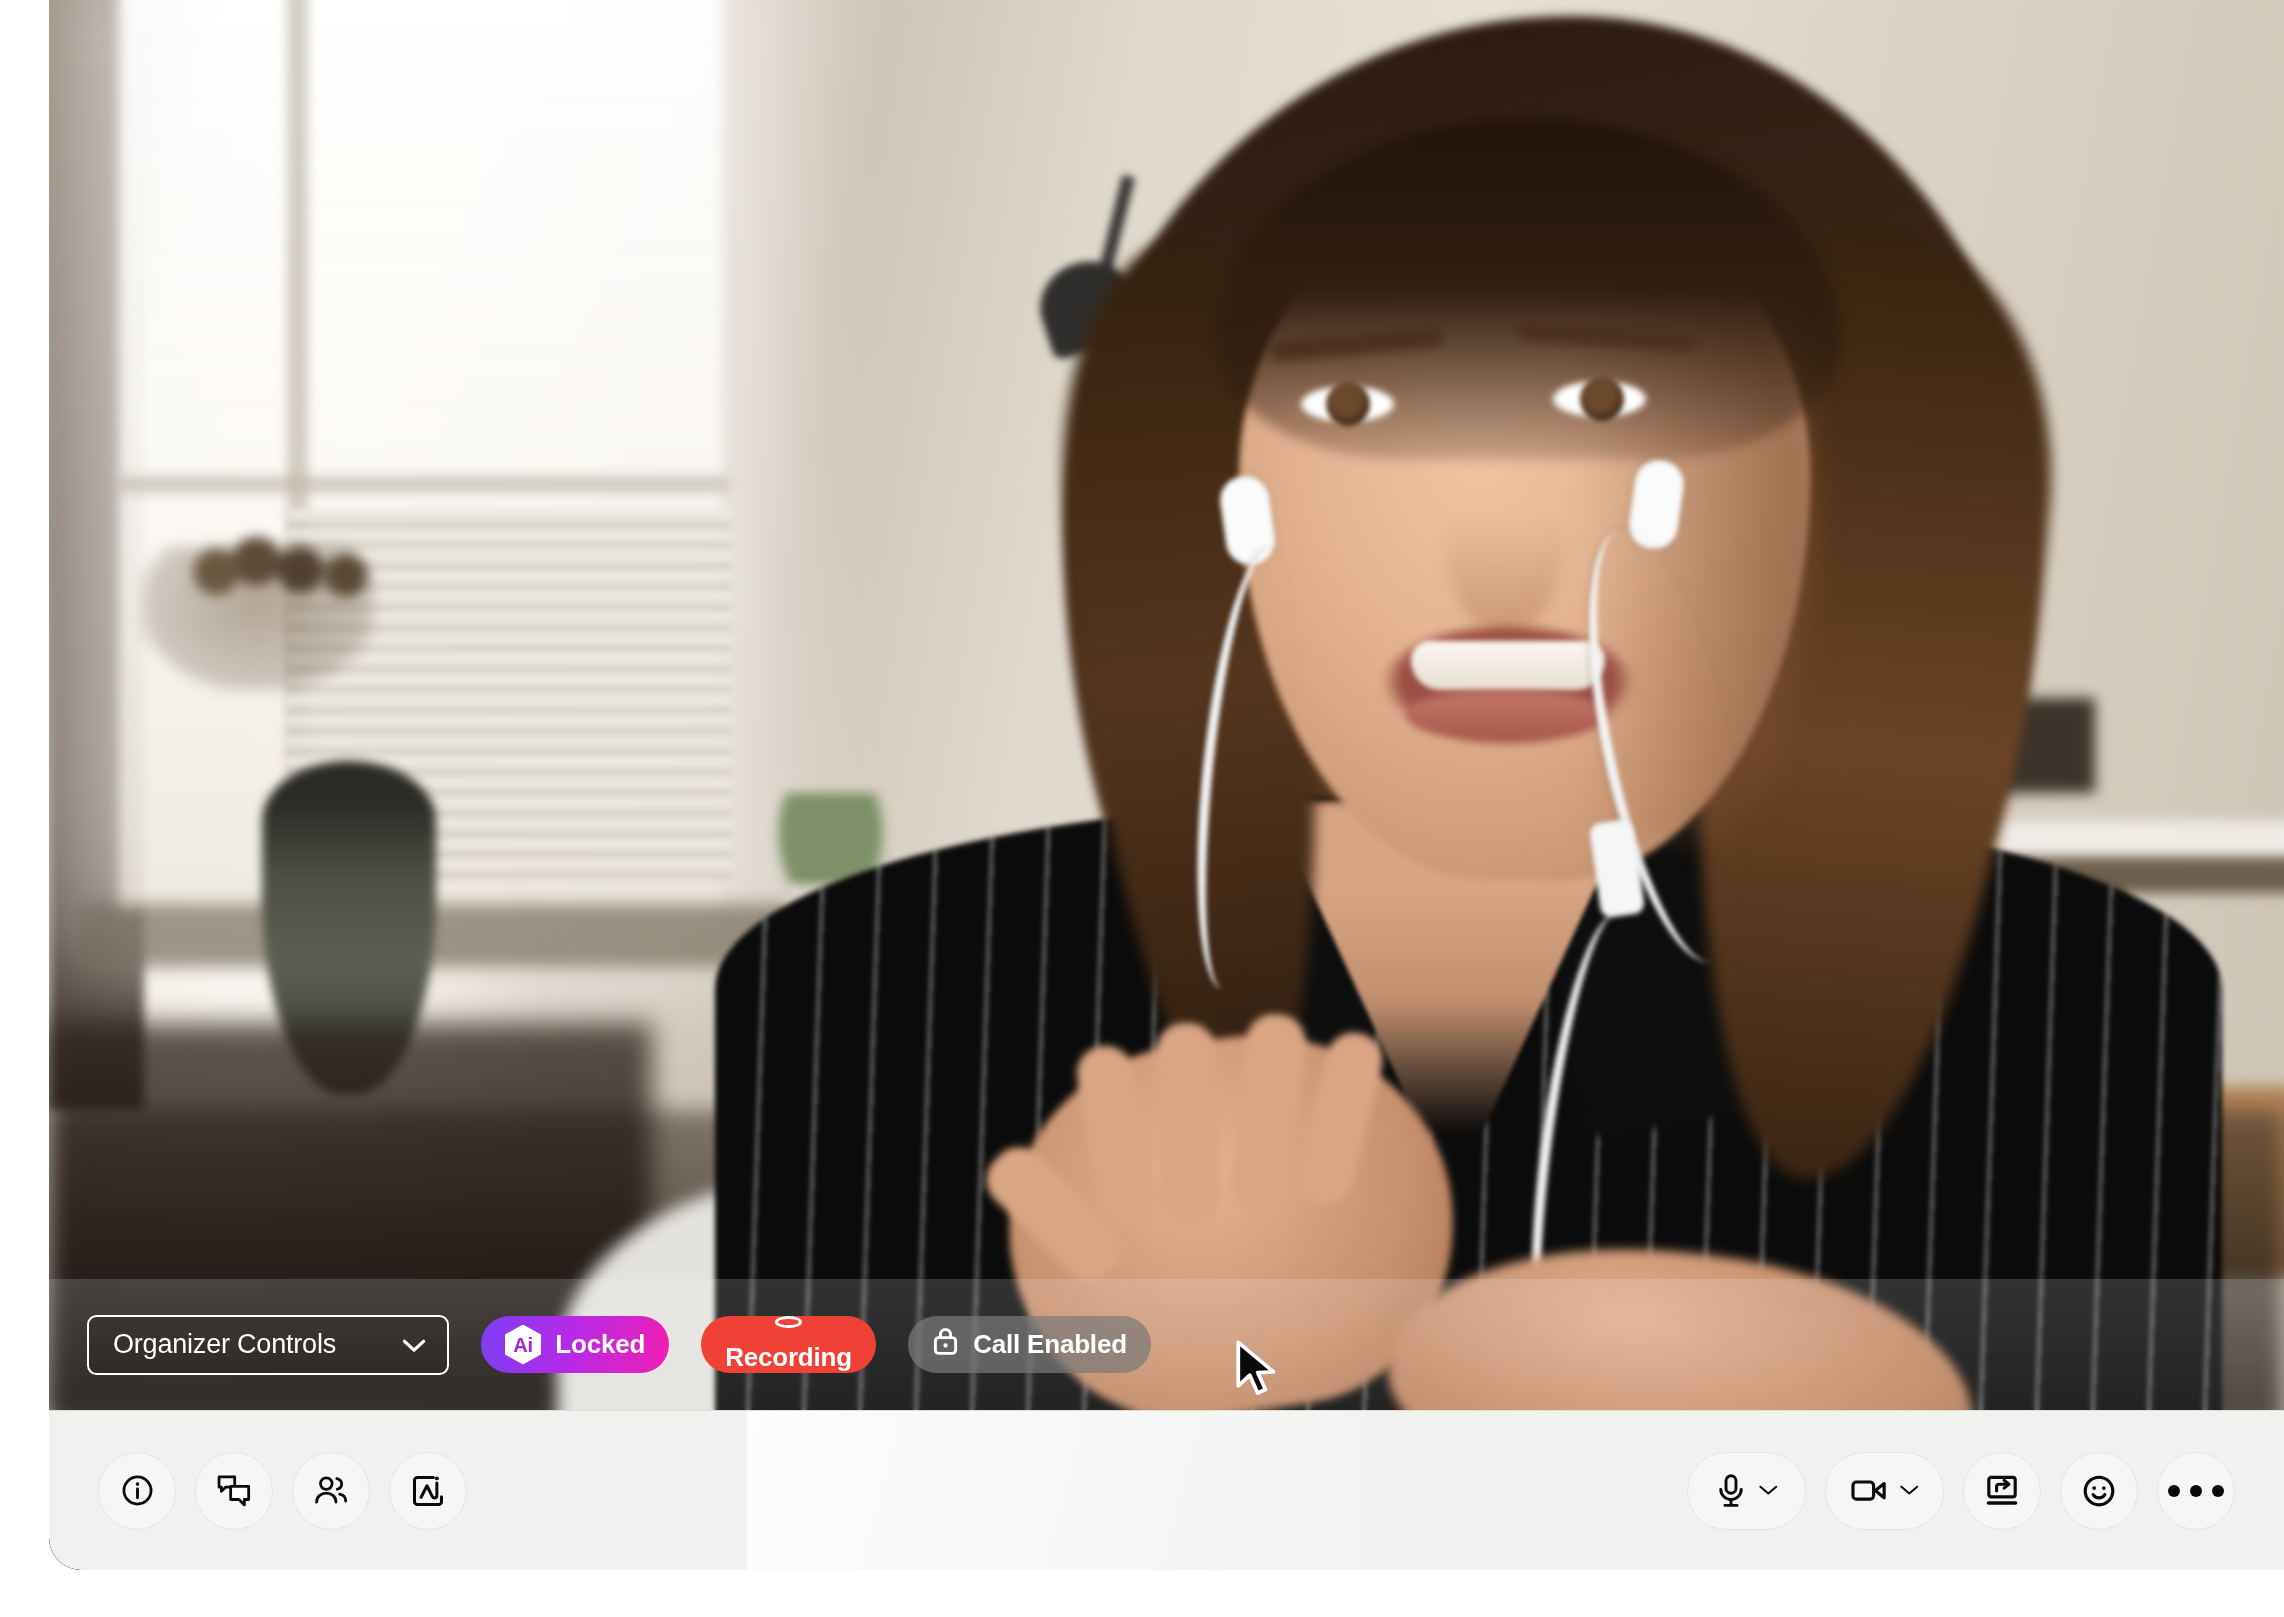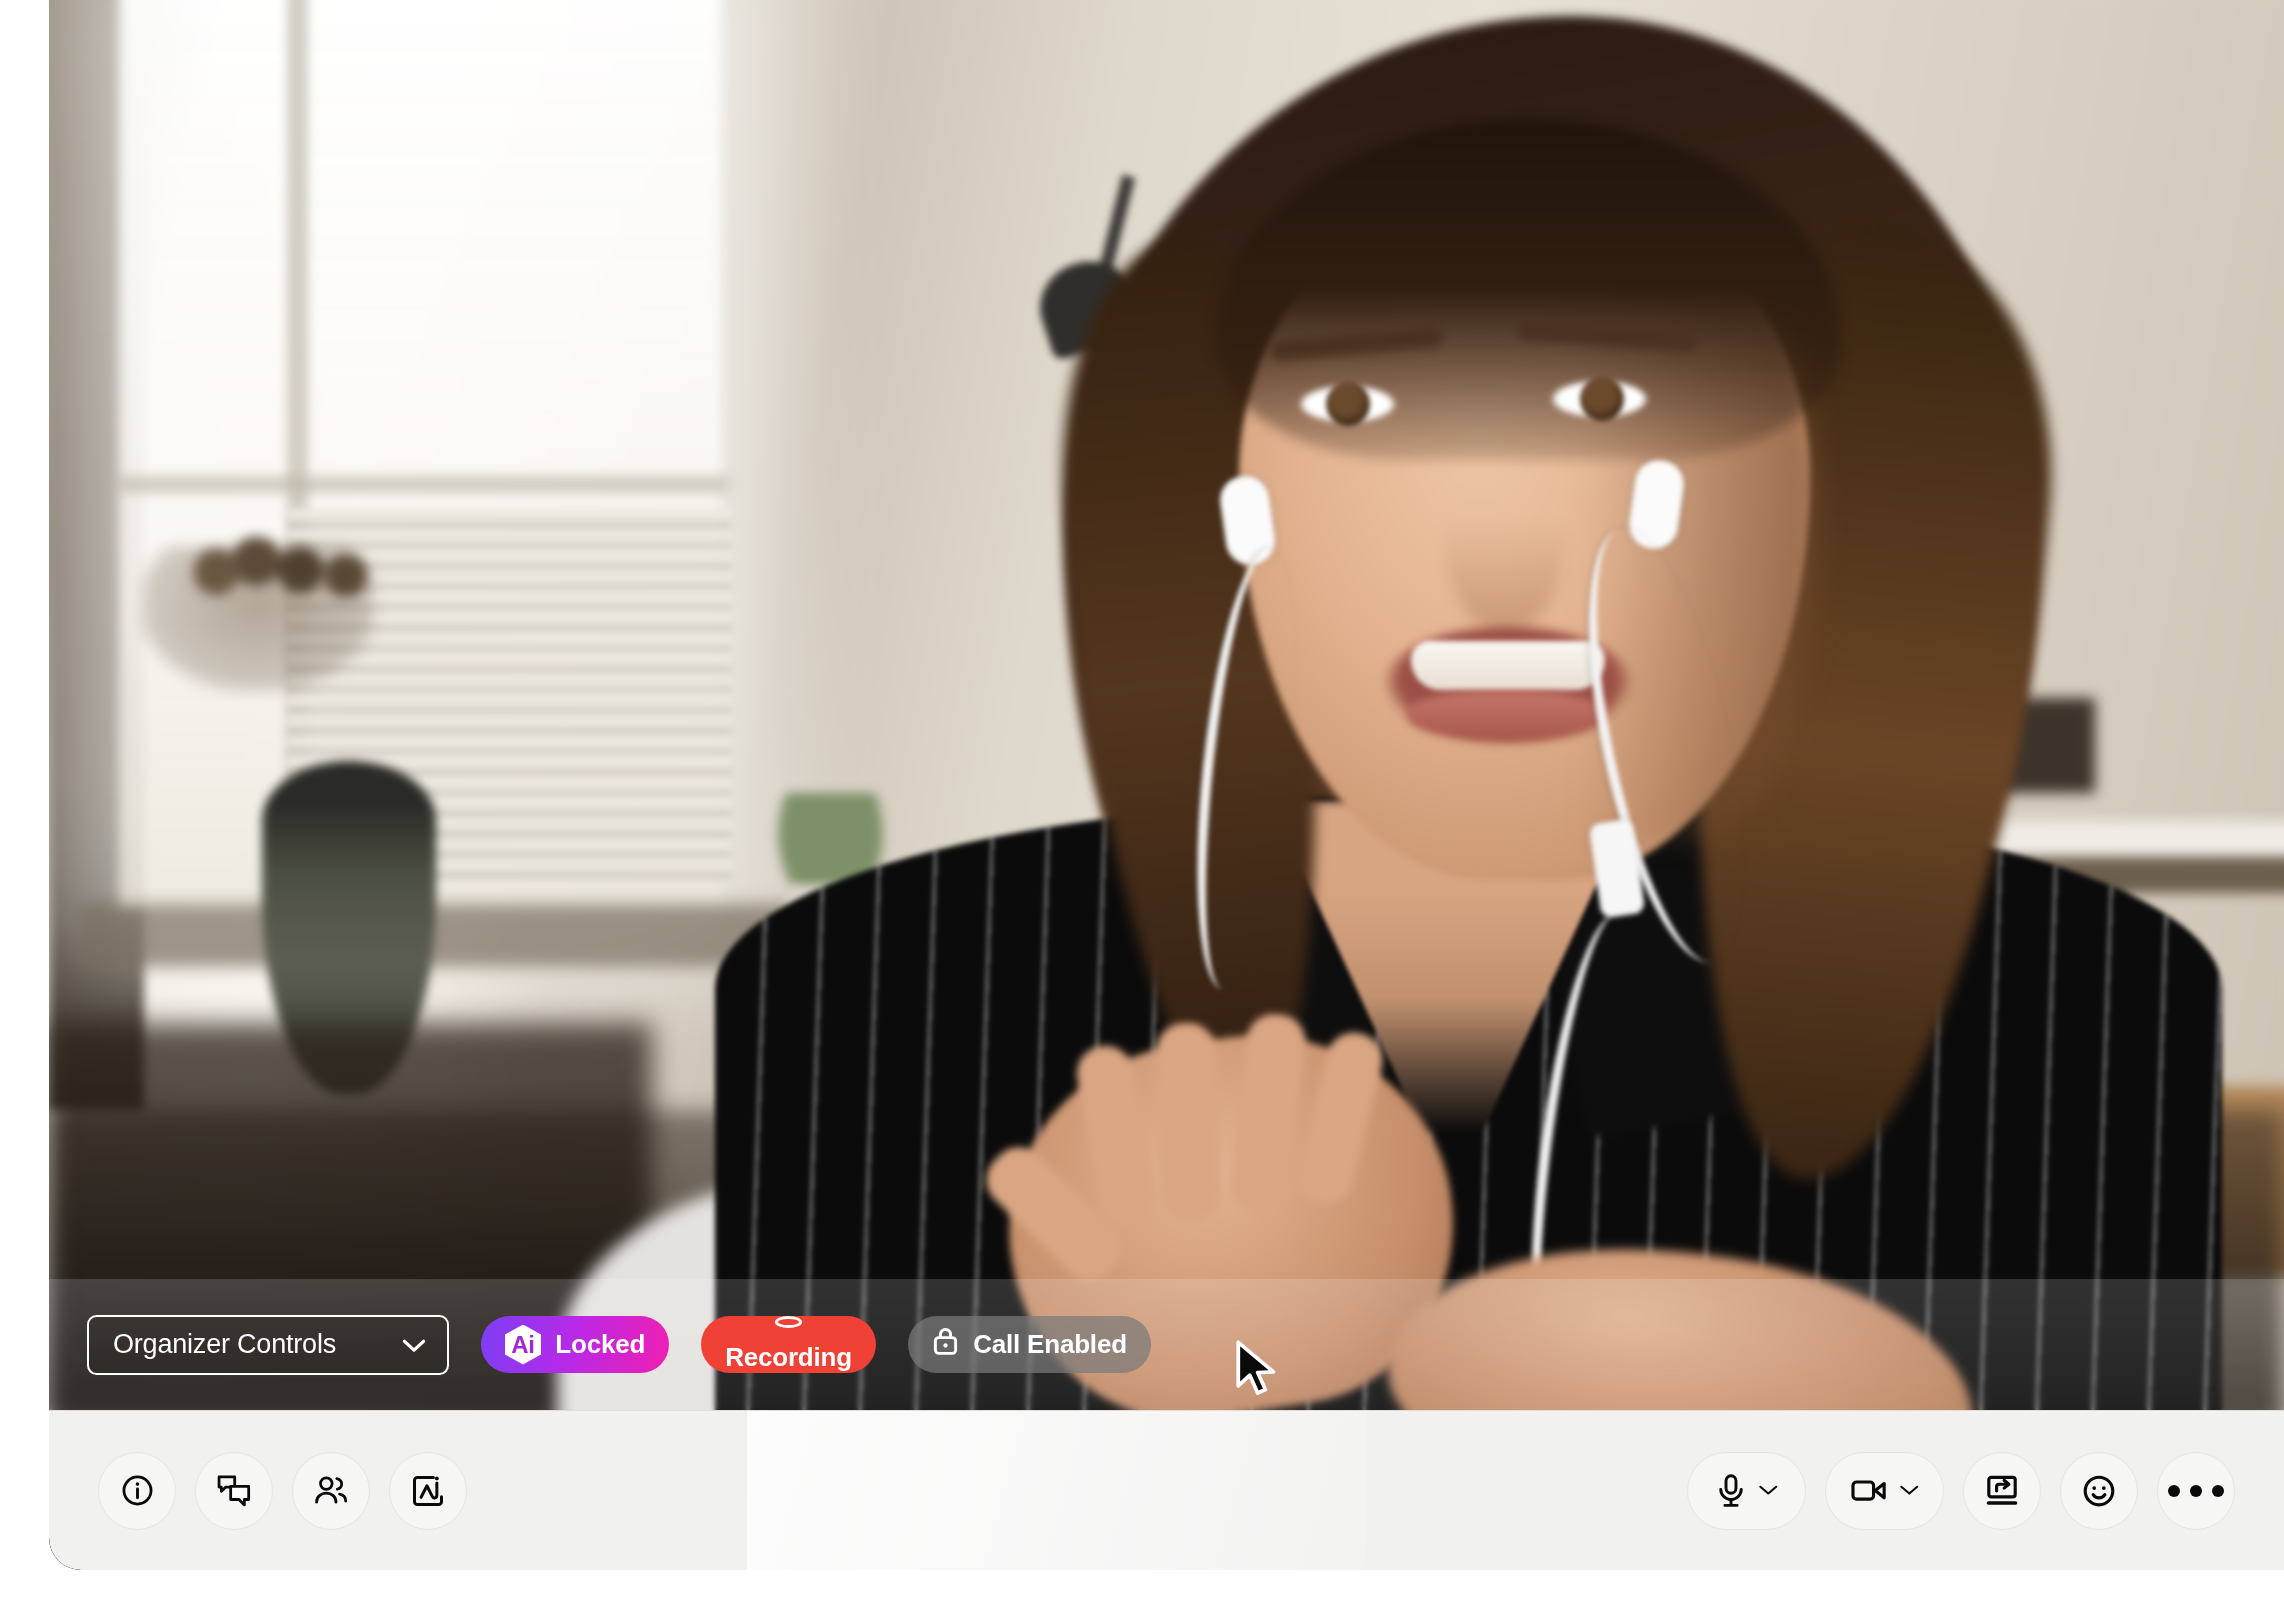--- a/index.html
+++ b/index.html
@@ -487,21 +487,21 @@
   }
   #chip-ai      { background: linear-gradient(100deg, #7b3ff2 0%, #b829e8 48%, #f01fb0 100%); }
   #chip-record  { background: #ef4136; flex-direction: column; }
   #chip-lock    { background: rgba(122,122,122,0.72); }
 
   .ai-hex {
     width: 36px; height: 40px;
     background: #ffffff;
     clip-path: polygon(50% 0%, 100% 25%, 100% 75%, 50% 100%, 0% 75%, 0% 25%);
     display: flex; align-items: center; justify-content: center;
-    font-size: 24px; font-weight: 700; color: #a327d8;
+    font-size: 20px; font-weight: 700; color: #a327d8;
     line-height: 1;
   }
   .ring-icon {
     width: 27px; height: 27px; border: 3.2px solid #ffffff; border-radius: 50%;
   }
   .lock-icon { display: block; }
 
   
   #mouse-cursor { position: absolute; left: 1186px; top: 1340px; z-index: 20; pointer-events: none; }
 

